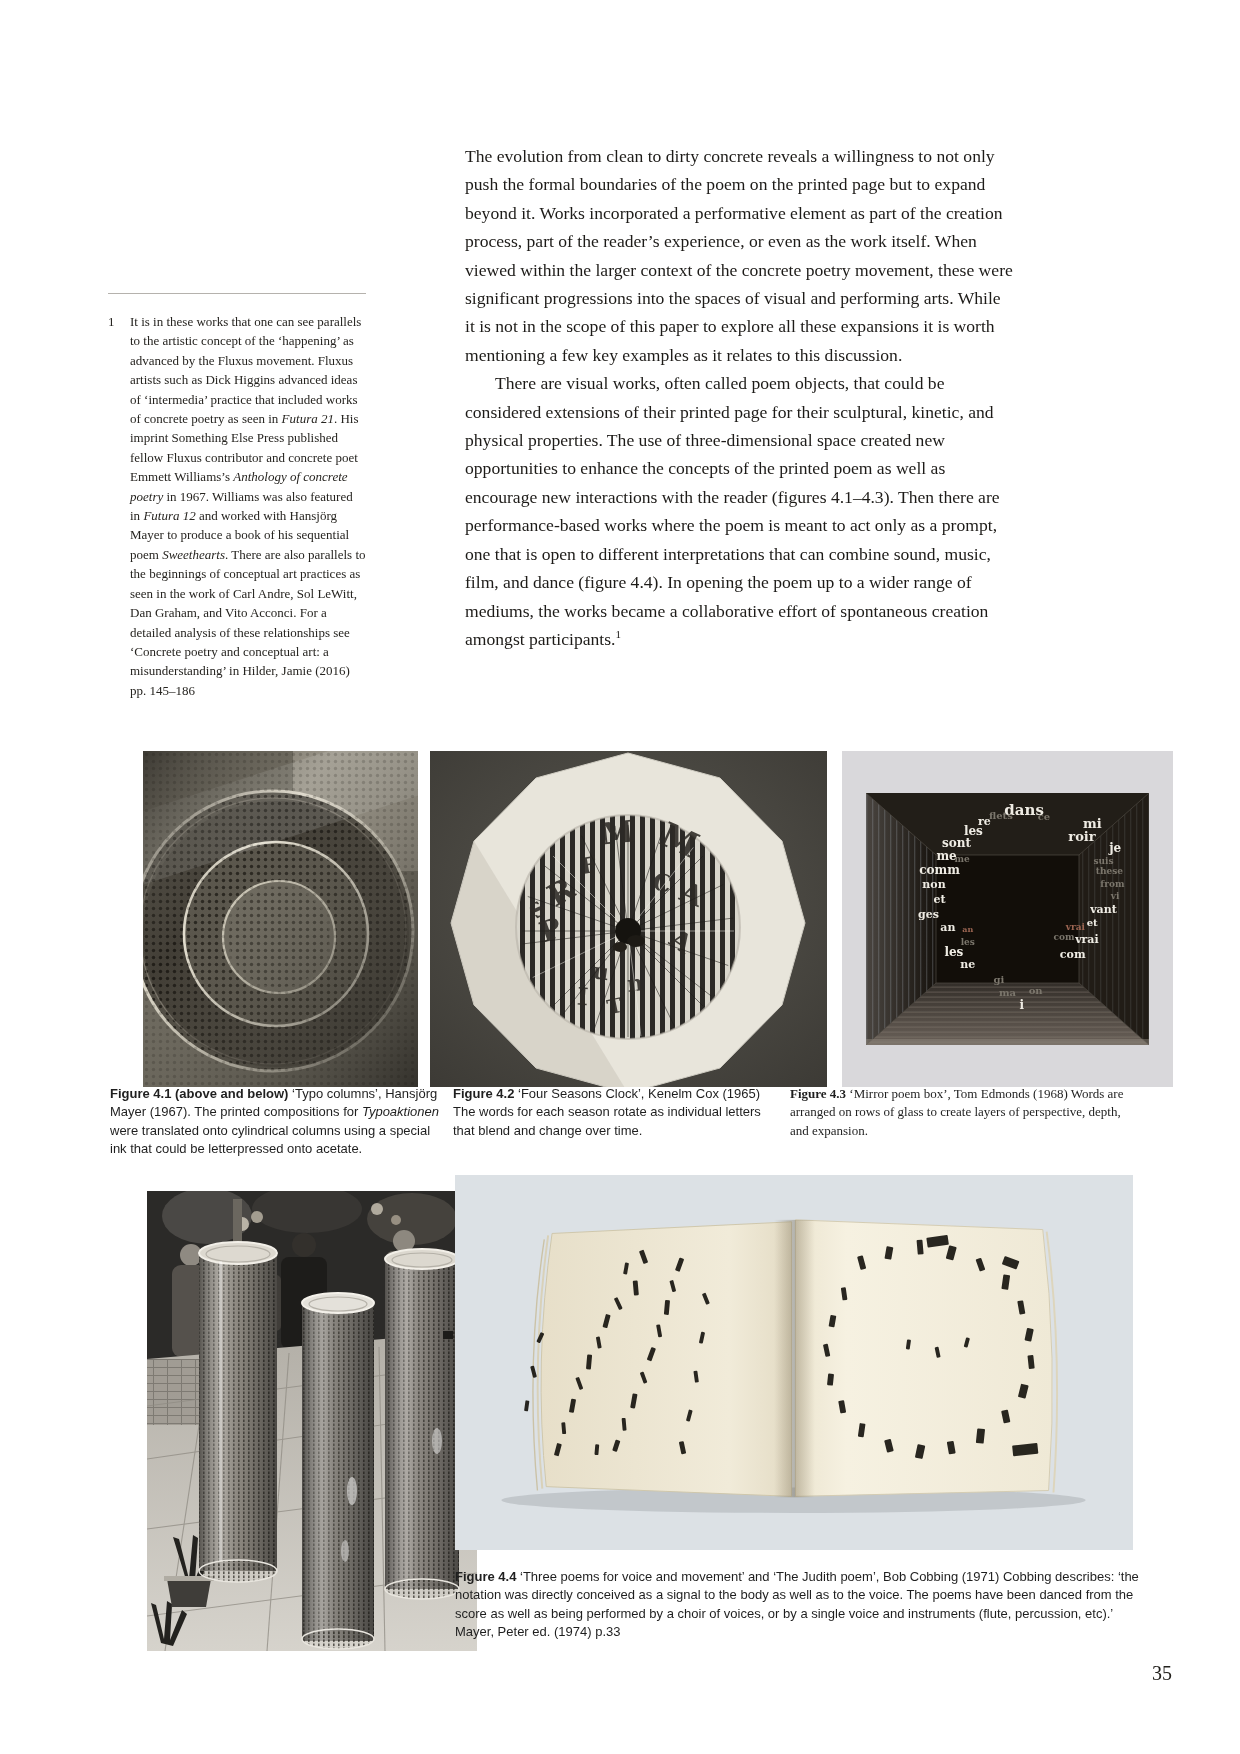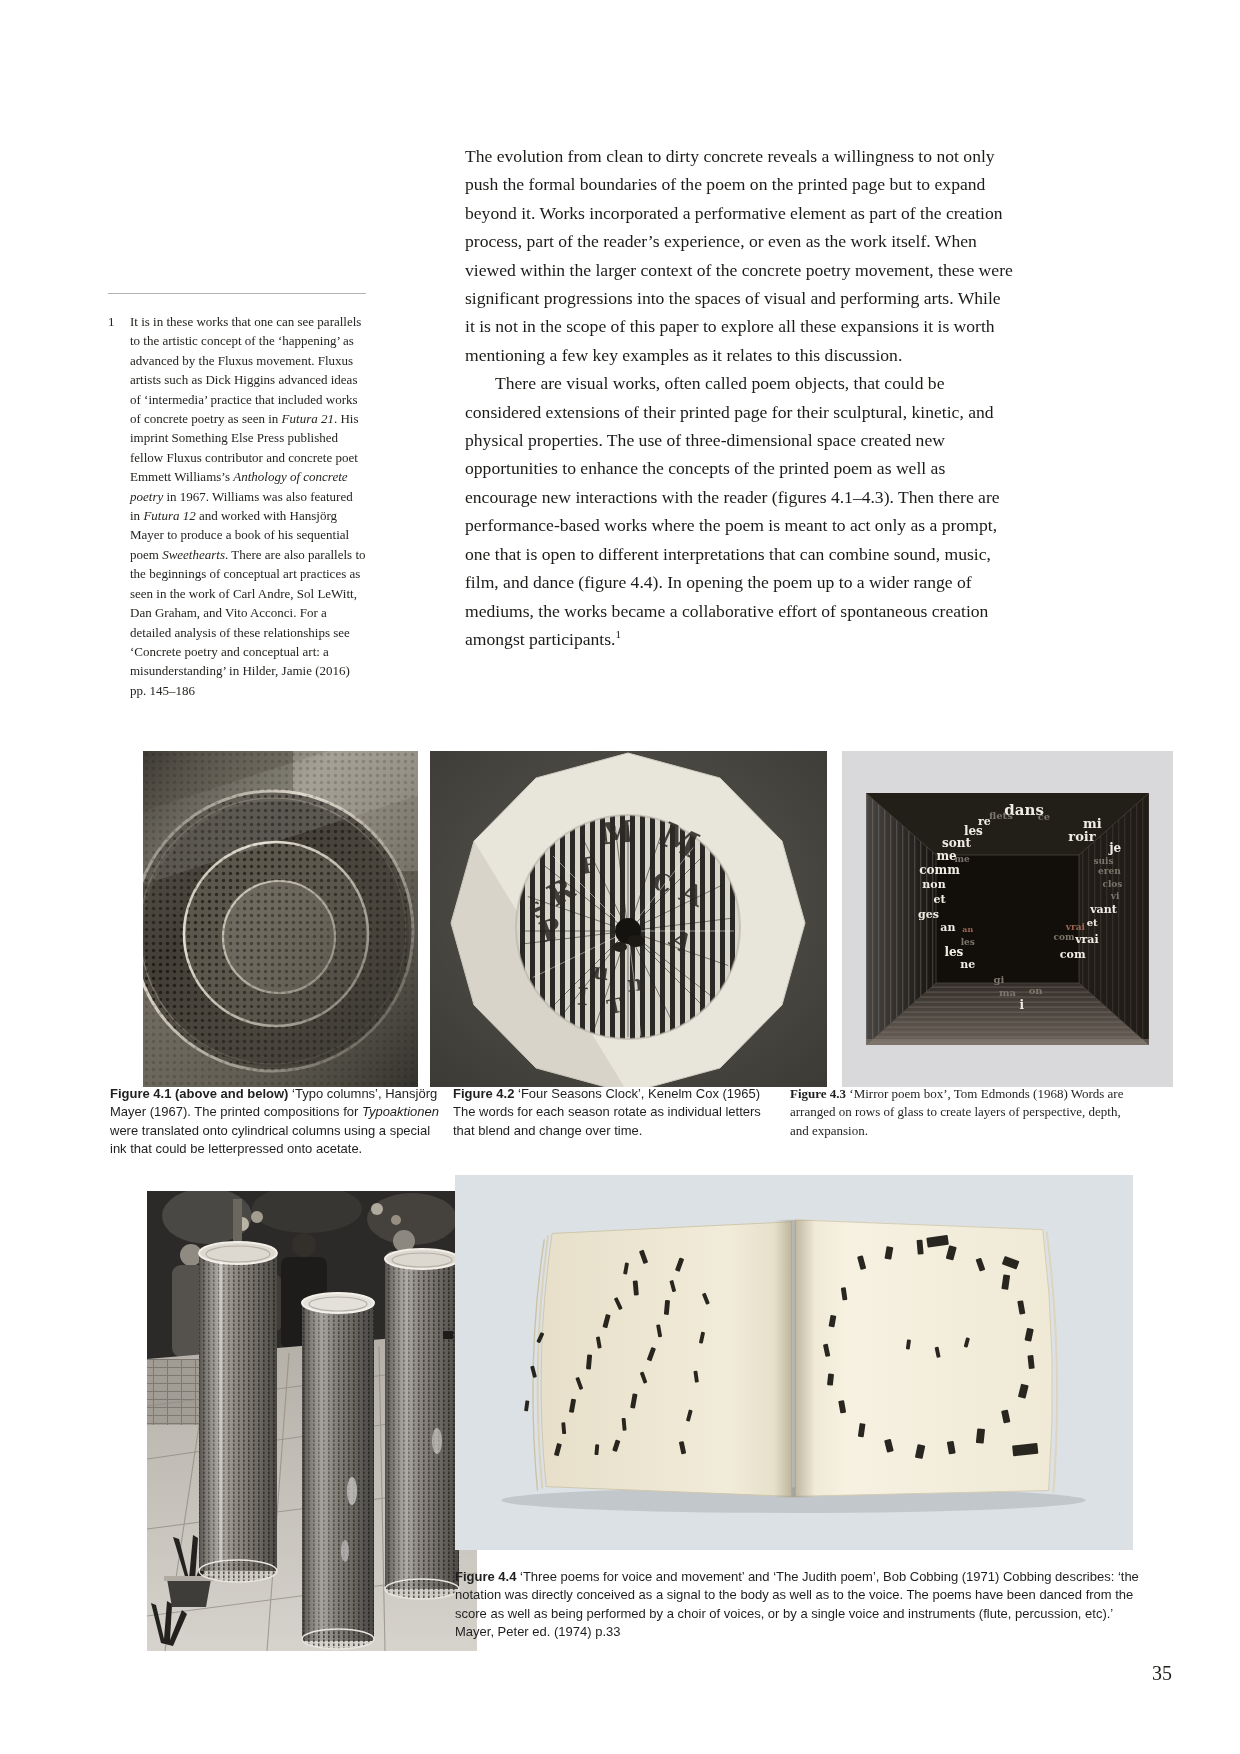--- a/index.html
+++ b/index.html
@@ -224,22 +224,22 @@
         <span class="mw mw-d" style="left: 36.3%; top: 32%; font-size: 9px;">me</span>
         <span class="mw mw-w" style="left: 29.5%; top: 35.4%; font-size: 12px;">comm</span>
         <span class="mw mw-w" style="left: 27.8%; top: 39.5%; font-size: 11px;">non</span>
         <span class="mw mw-w" style="left: 29.5%; top: 44%; font-size: 11px;">et</span>
         <span class="mw mw-w" style="left: 26.1%; top: 48.5%; font-size: 11px; text-align: right;">ges</span>
         <span class="mw mw-w" style="left: 32%; top: 52.3%; font-size: 11px;">an</span>
         <span class="mw mw-r" style="left: 38%; top: 53%; font-size: 8px;">an</span>
         <span class="mw mw-d" style="left: 38%; top: 56.8%; font-size: 9px;">les</span>
         <span class="mw mw-w" style="left: 33.8%; top: 59.8%; font-size: 12px;">les</span>
         <span class="mw mw-w" style="left: 38%; top: 63.5%; font-size: 11px;">ne</span>
-        <span class="mw mw-d" style="left: 80.8%; top: 35.7%; font-size: 9px;">eren</span>
-        <span class="mw mw-d" style="left: 81.7%; top: 39.5%; font-size: 9px;">clos</span>
+        <span class="mw mw-d" style="left: 80.8%; top: 35.7%; font-size: 9px;">these</span>
+        <span class="mw mw-d" style="left: 81.7%; top: 39.5%; font-size: 9px;">from</span>
         <span class="mw mw-d" style="left: 82.5%; top: 43.2%; font-size: 9px;">vi</span>
         <span class="mw mw-w" style="left: 79%; top: 47%; font-size: 11px;">vant</span>
         <span class="mw mw-w" style="left: 75.6%; top: 50.8%; font-size: 10px;">et</span>
         <span class="mw mw-r" style="left: 70.5%; top: 52.3%; font-size: 9px;">vrai</span>
         <span class="mw mw-d" style="left: 67.1%; top: 55.3%; font-size: 9px;">com</span>
         <span class="mw mw-w" style="left: 74%; top: 56%; font-size: 11px;">vrai</span>
         <span class="mw mw-w" style="left: 69.7%; top: 60.5%; font-size: 11px;">com</span>
         <span class="mw mw-d" style="left: 47.4%; top: 68%; font-size: 10px;">gi</span>
         <span class="mw mw-d" style="left: 50%; top: 71.7%; font-size: 10px;">ma</span>
         <span class="mw mw-d" style="left: 58.5%; top: 71%; font-size: 10px;">on</span>

